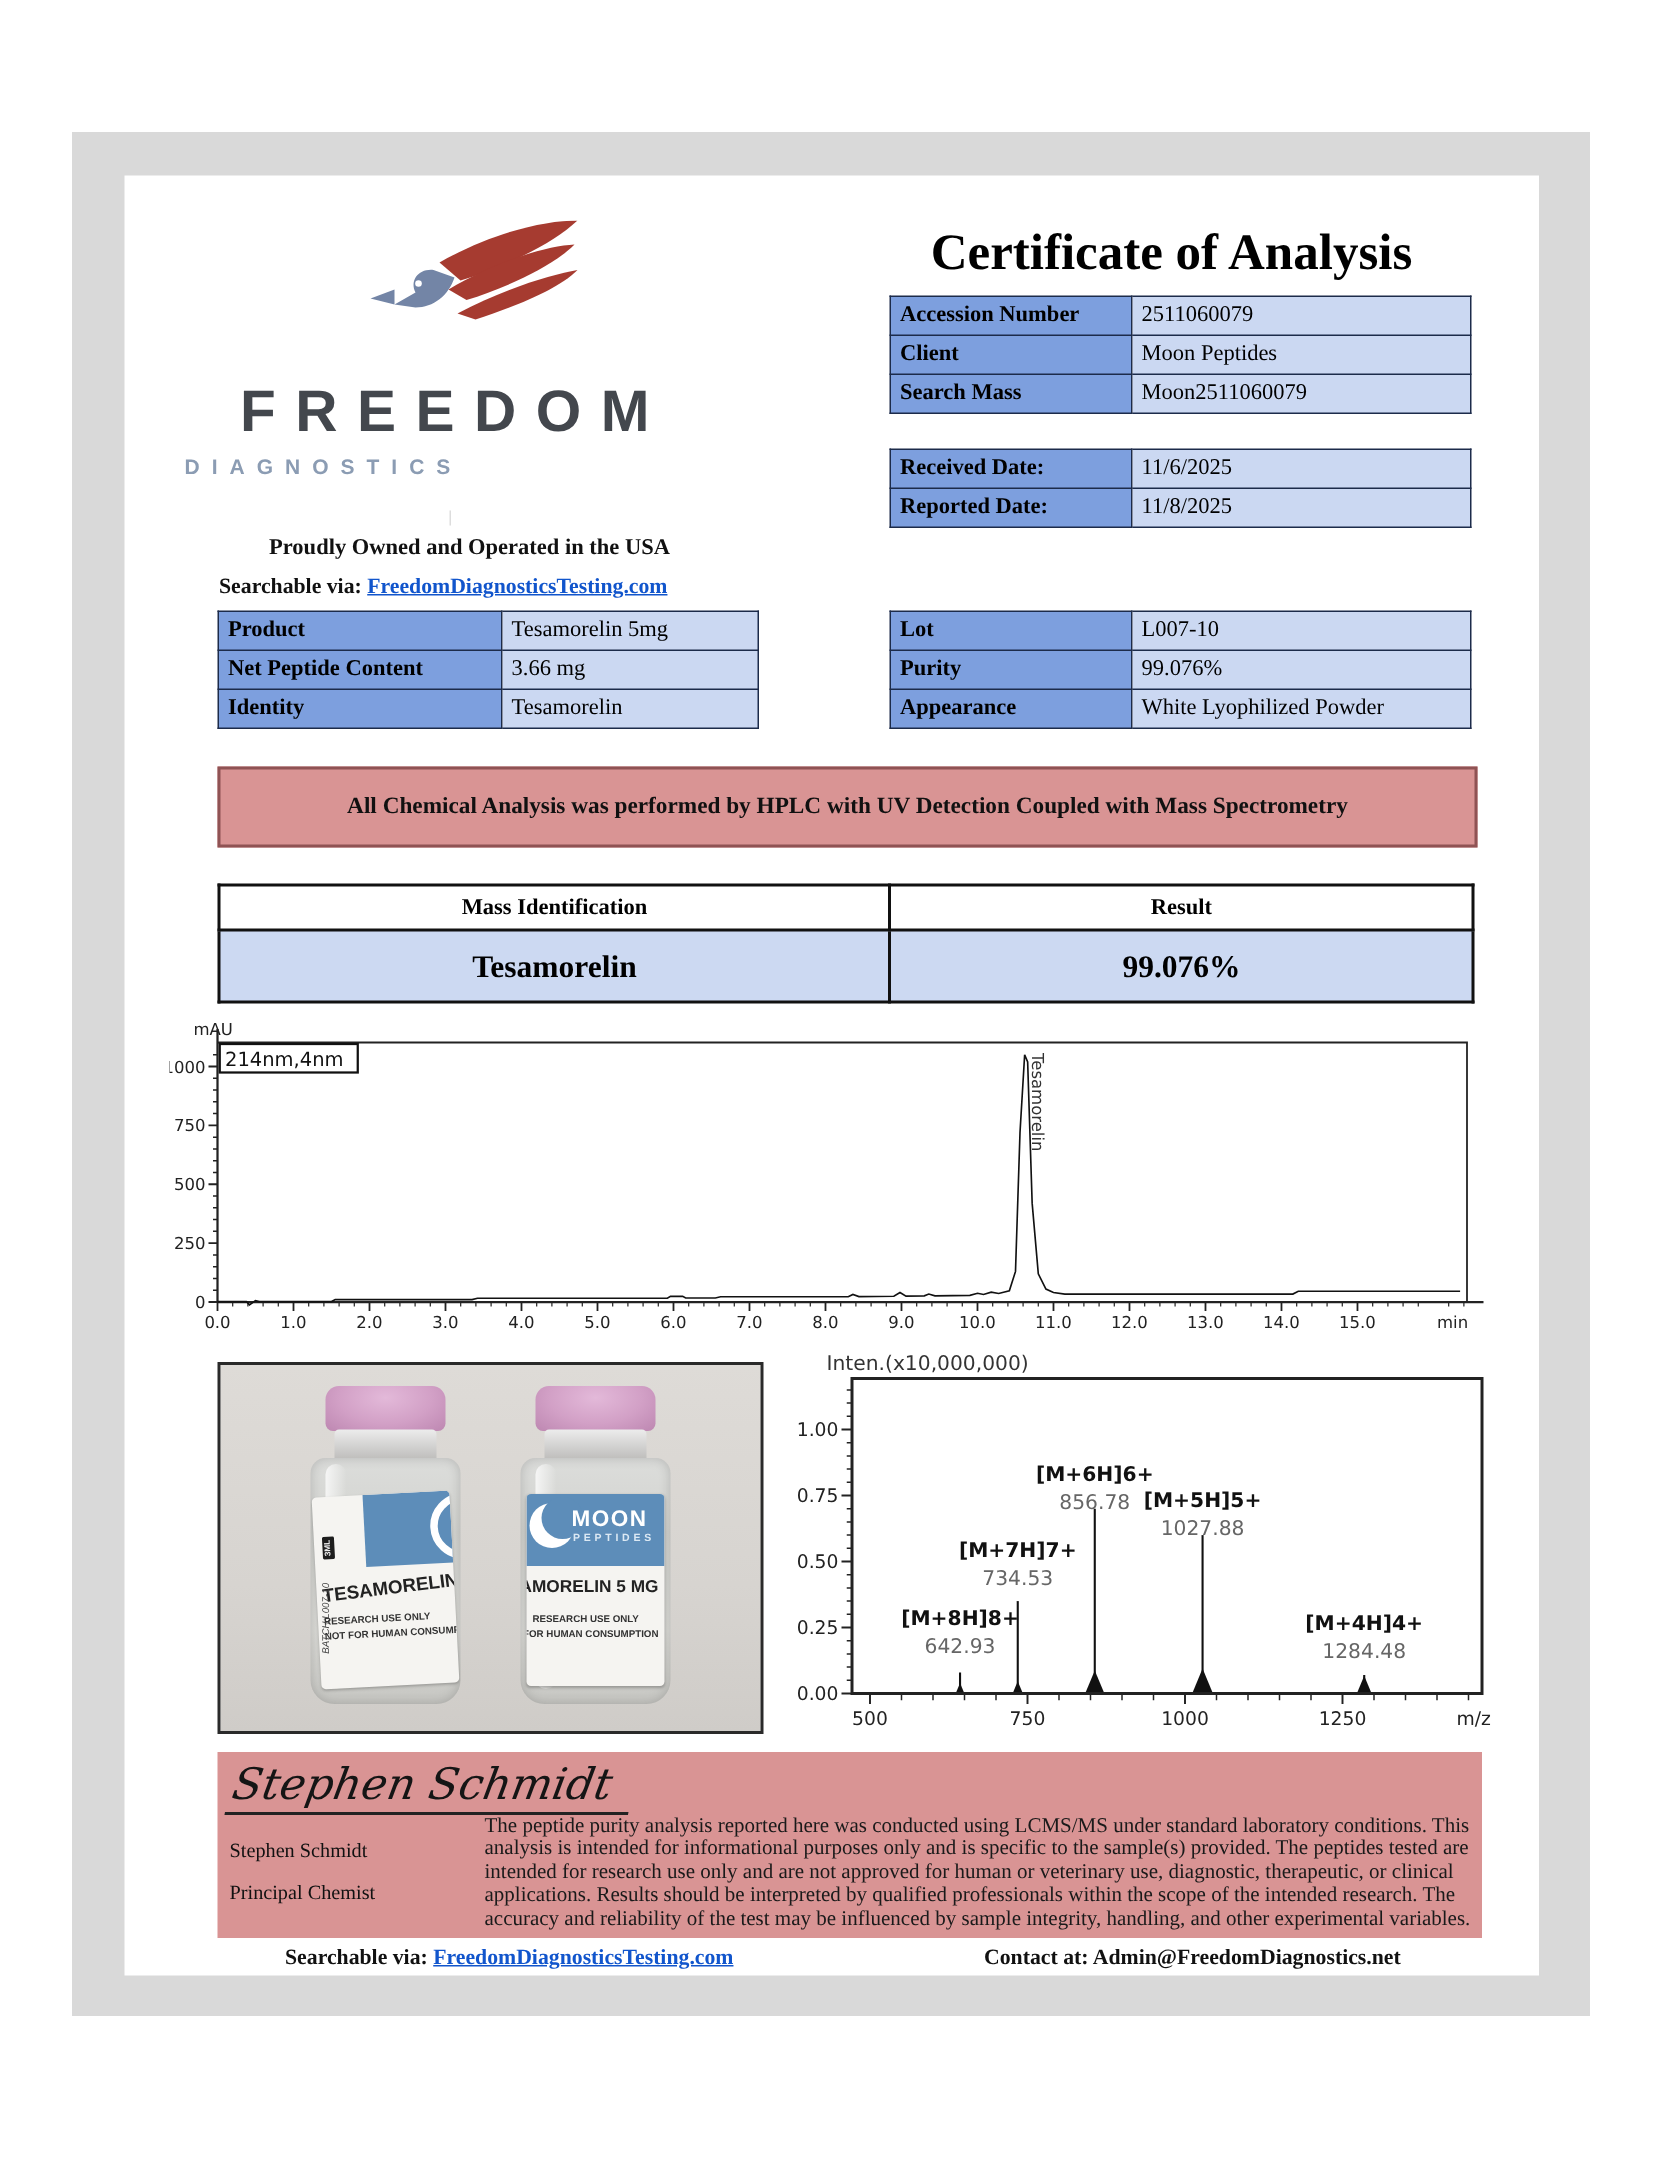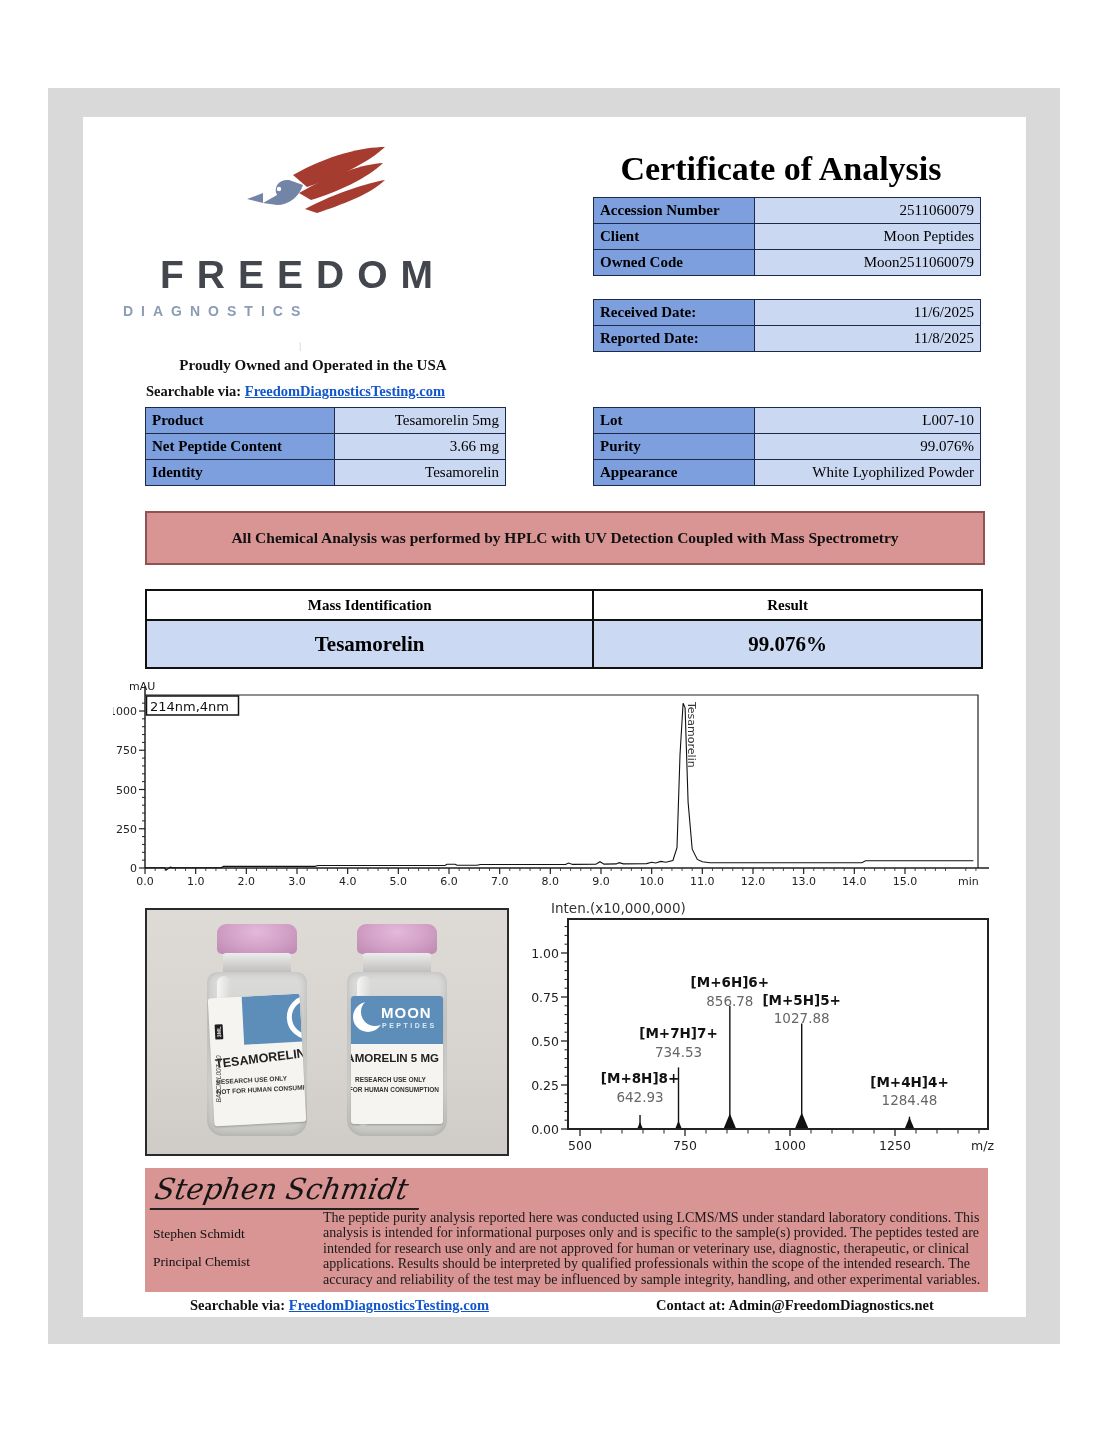--- a/index.html
+++ b/index.html
@@ -22,21 +22,21 @@
   .searchable{position:absolute;left:63px;top:266px;font-weight:700;font-size:14.5px;color:#111;}
   .link{color:#1155cc;text-decoration:underline;cursor:pointer;}
   .title{position:absolute;left:458px;top:33px;width:480px;text-align:center;
          font-weight:700;font-size:34px;color:#000;}
 
   
   table.kv{border-collapse:collapse;position:absolute;table-layout:fixed;}
   table.kv th,table.kv td{border:1.6px solid #1c2b4a;font-size:15px;padding:1px 6px;
          height:23px;overflow:hidden;white-space:nowrap;}
   table.kv th{background:#7d9fde;text-align:left;font-weight:700;color:#000;}
-  table.kv td{background:#cbd8f2;font-weight:400;color:#000;text-align:right;}
+  table.kv td{background:#cbd8f2;font-weight:400;color:#000;}
   #tbl-accession{left:510px;top:80px;width:388px;border-radius:14px;}
   #tbl-accession th{width:148px;}
   #tbl-dates{left:510px;top:182px;width:388px;}
   #tbl-dates th{width:148px;}
   #tbl-product{left:62px;top:290px;width:361px;}
   #tbl-product th{width:176px;}
   #tbl-lot{left:510px;top:290px;width:388px;}
   #tbl-lot th{width:148px;}
 
   
@@ -145,21 +145,21 @@
       <tbody>
           <tr>
             <th>Accession Number</th>
             <td>2511060079</td>
           </tr>
       <tr>
             <th>Client</th>
             <td>Moon Peptides</td>
           </tr>
       <tr>
-            <th>Owned Code</th>
+            <th>Search Mass</th>
             <td>Moon2511060079</td>
           </tr>
     </tbody>
       </table>
 
     <table class="kv" id="tbl-dates">
       <tbody>
           <tr>
             <th>Received Date:</th>
             <td>11/6/2025</td>

